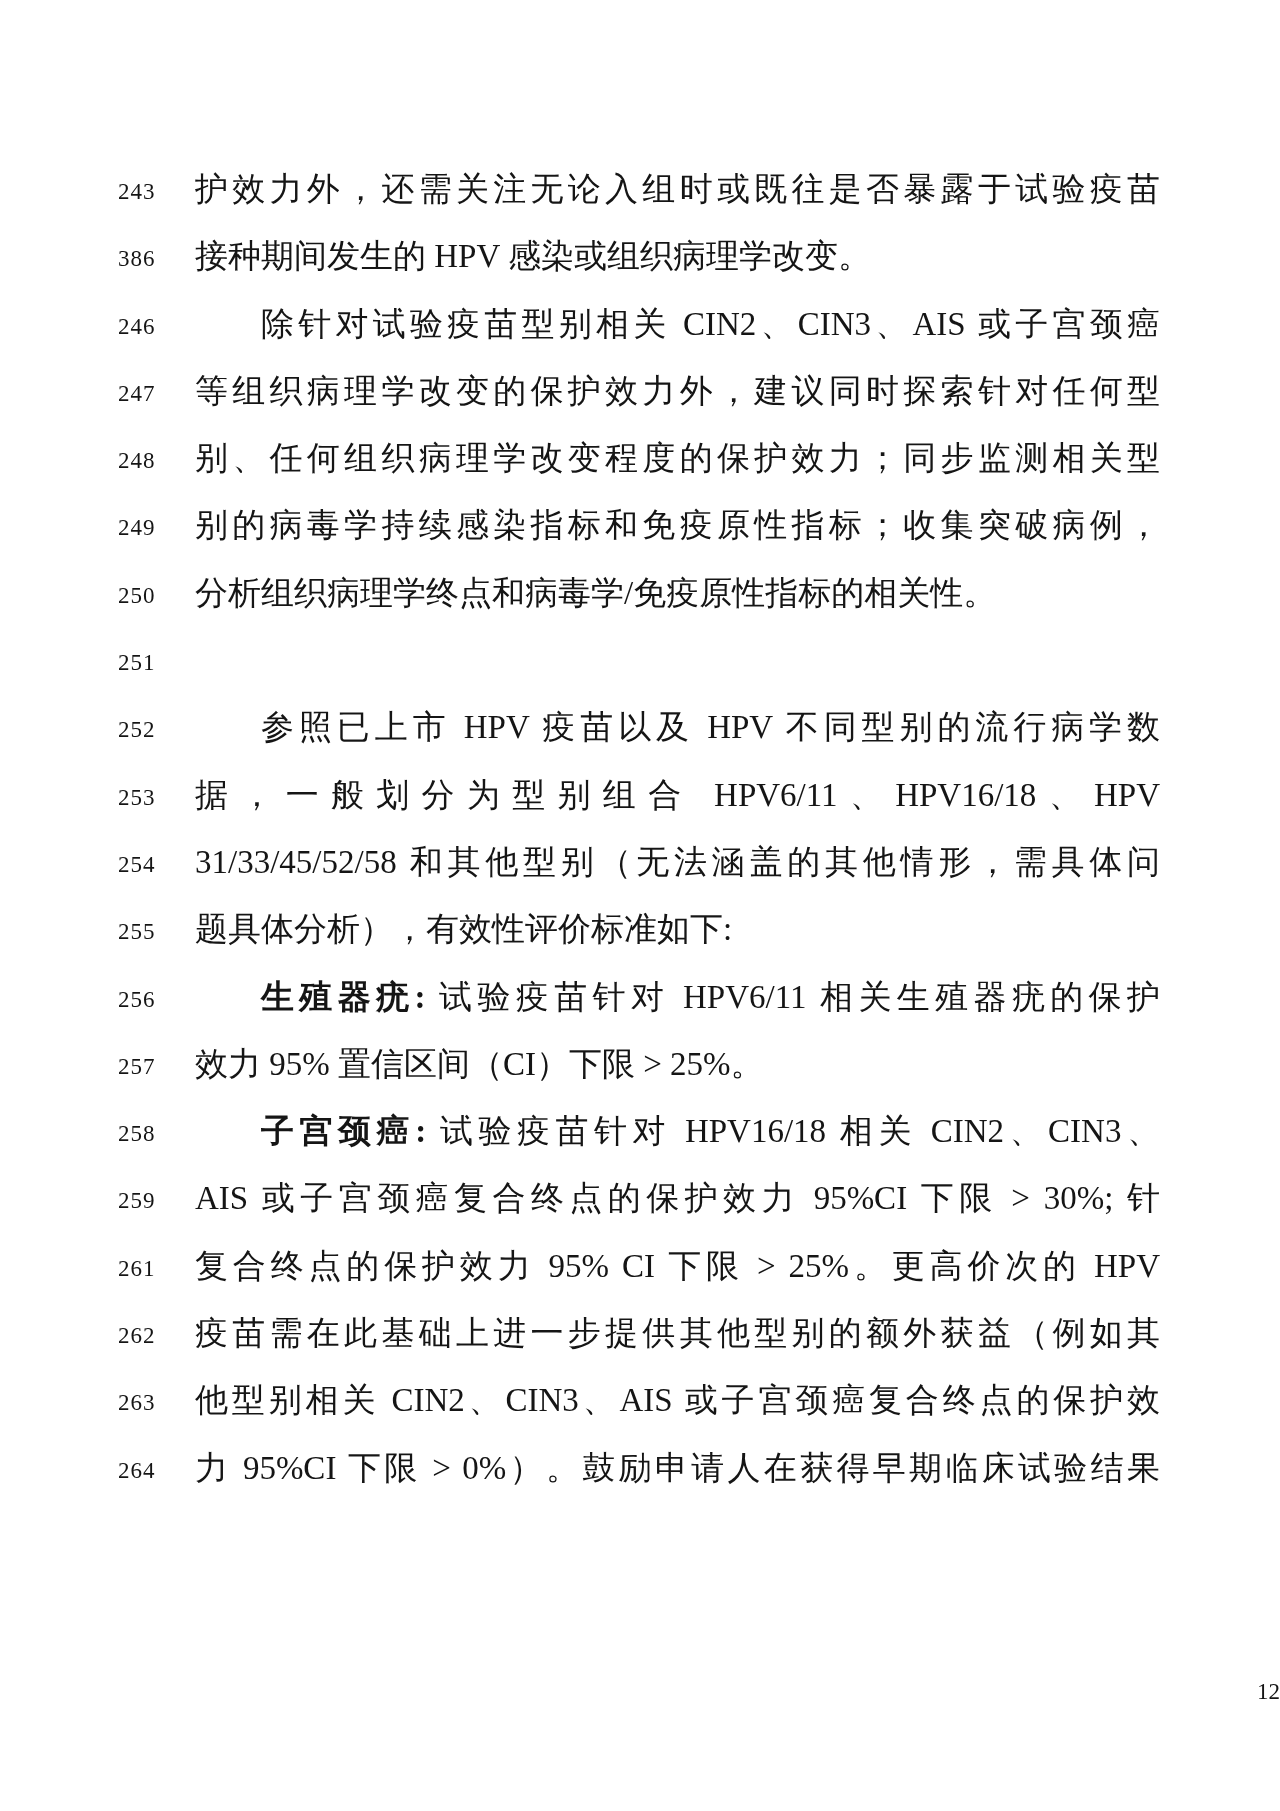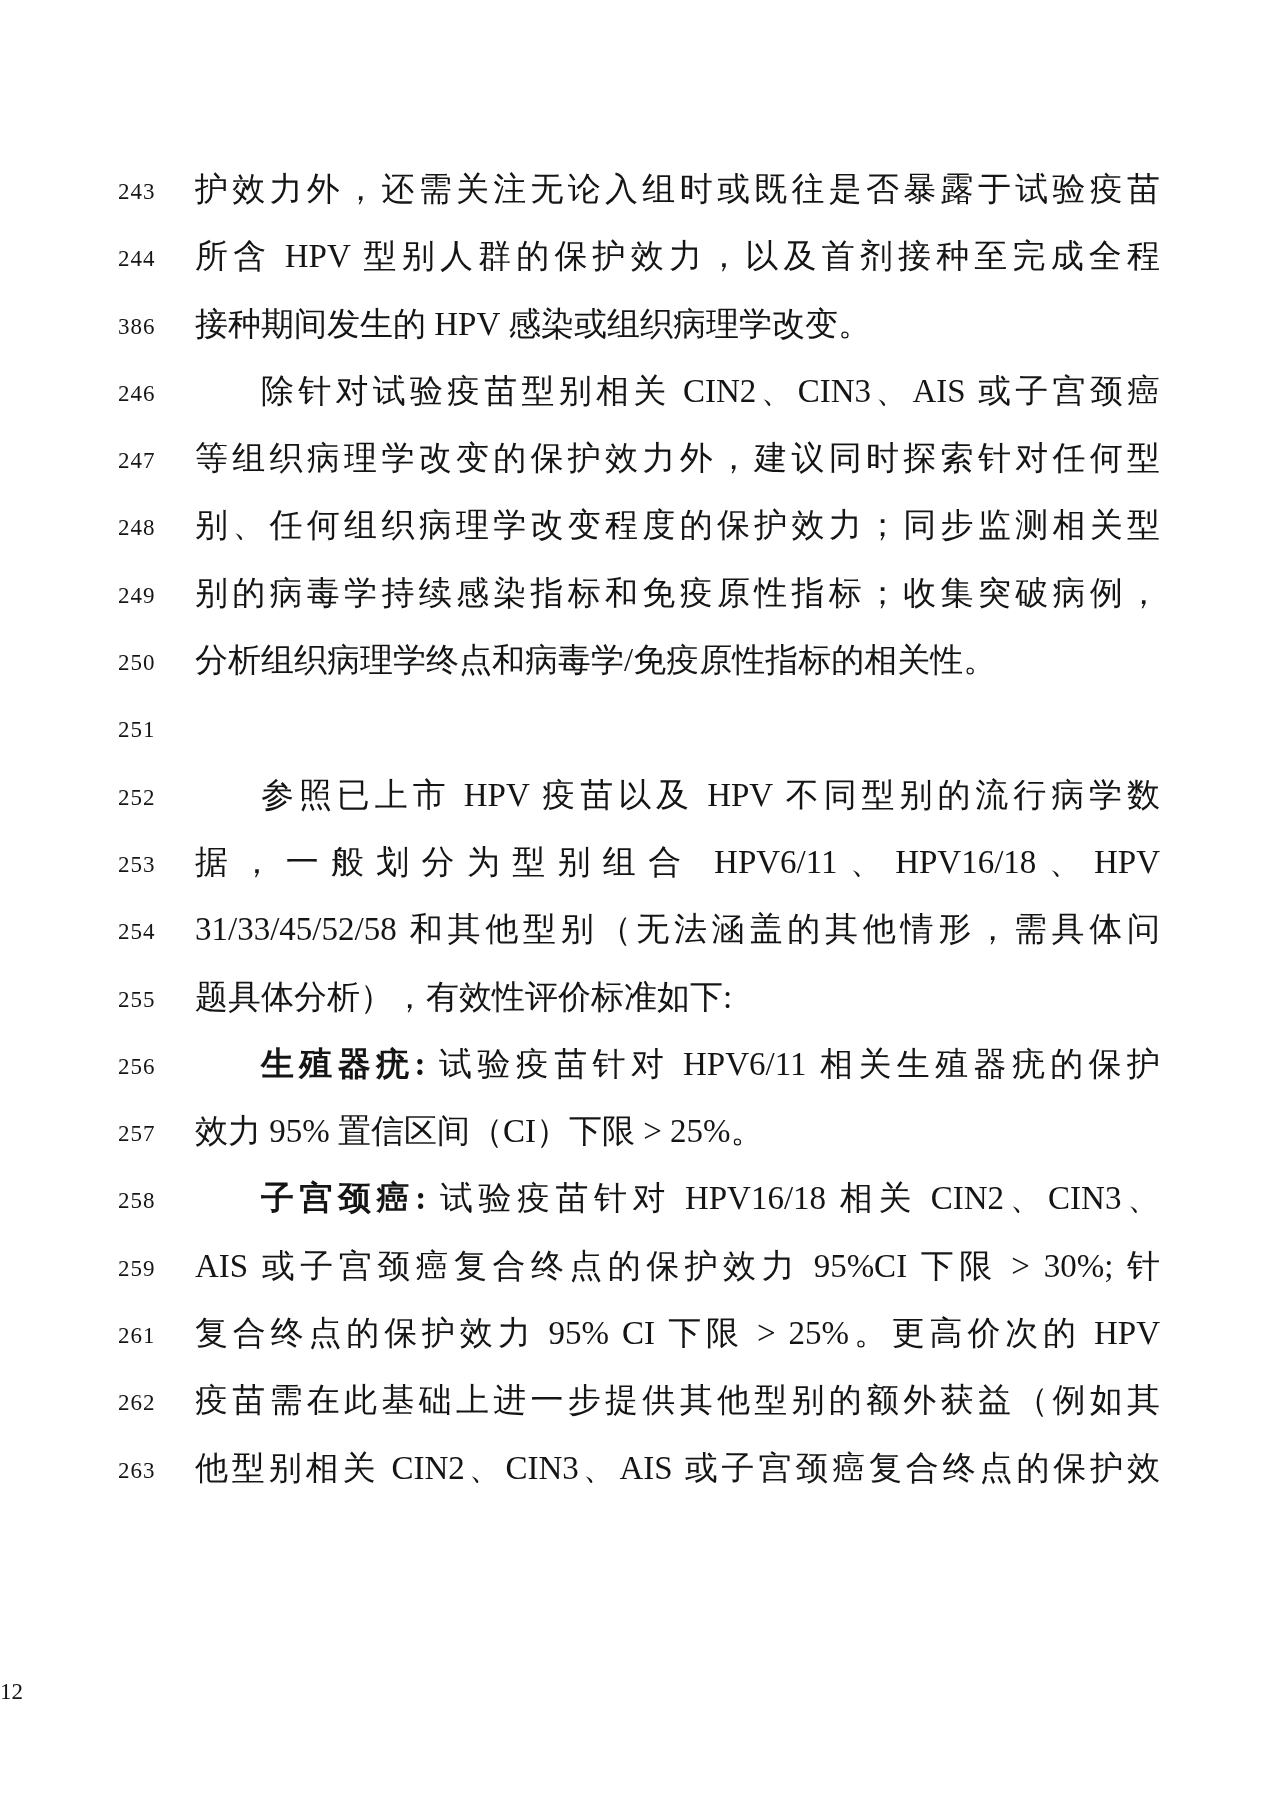--- a/index.html
+++ b/index.html
@@ -54,38 +54,34 @@
     text-indent: 2em;
   }
   .prefix {
     font-weight: bold;
   }
   .footer {
     position: absolute;
     left: 0;
     right: 0;
     top: 1672px;
-    text-align: left;
+    text-align: right;
     font-size: 23px;
     line-height: 40px;
     color: #151515;
   }
 </style>
 </head>
 <body>
 
 <div class="page">
   <div class="text-block">
       <div class="line justify">
     <span class="lineno">243</span>
     <span class="linetext"><span class="prefix"></span><span class="rest">护效力外，还需关注无论入组时或既往是否暴露于试验疫苗</span></span>
-  </div>
-      <div class="line justify">
-    <span class="lineno">244</span>
-    <span class="linetext"><span class="prefix"></span><span class="rest">所含 HPV 型别人群的保护效力，以及首剂接种至完成全程</span></span>
   </div>
       <div class="line">
     <span class="lineno">386</span>
     <span class="linetext"><span class="prefix"></span><span class="rest">接种期间发生的 HPV 感染或组织病理学改变。</span></span>
   </div>
       <div class="line justify indent">
     <span class="lineno">246</span>
     <span class="linetext"><span class="prefix"></span><span class="rest">除针对试验疫苗型别相关 CIN2、CIN3、AIS 或子宫颈癌</span></span>
   </div>
       <div class="line justify">
@@ -144,17 +140,21 @@
     <span class="linetext"><span class="prefix"></span><span class="rest">复合终点的保护效力 95% CI 下限 &gt; 25%。更高价次的 HPV</span></span>
   </div>
       <div class="line justify">
     <span class="lineno">262</span>
     <span class="linetext"><span class="prefix"></span><span class="rest">疫苗需在此基础上进一步提供其他型别的额外获益（例如其</span></span>
   </div>
       <div class="line justify">
     <span class="lineno">263</span>
     <span class="linetext"><span class="prefix"></span><span class="rest">他型别相关 CIN2、CIN3、AIS 或子宫颈癌复合终点的保护效</span></span>
   </div>
+      <div class="line justify">
+    <span class="lineno">264</span>
+    <span class="linetext"><span class="prefix"></span><span class="rest">力 95%CI 下限 &gt; 0%）。鼓励申请人在获得早期临床试验结果</span></span>
+  </div>
     </div>
   <div class="footer">
     <span>12</span>
   </div>
 </div>
 
 </body></html>

